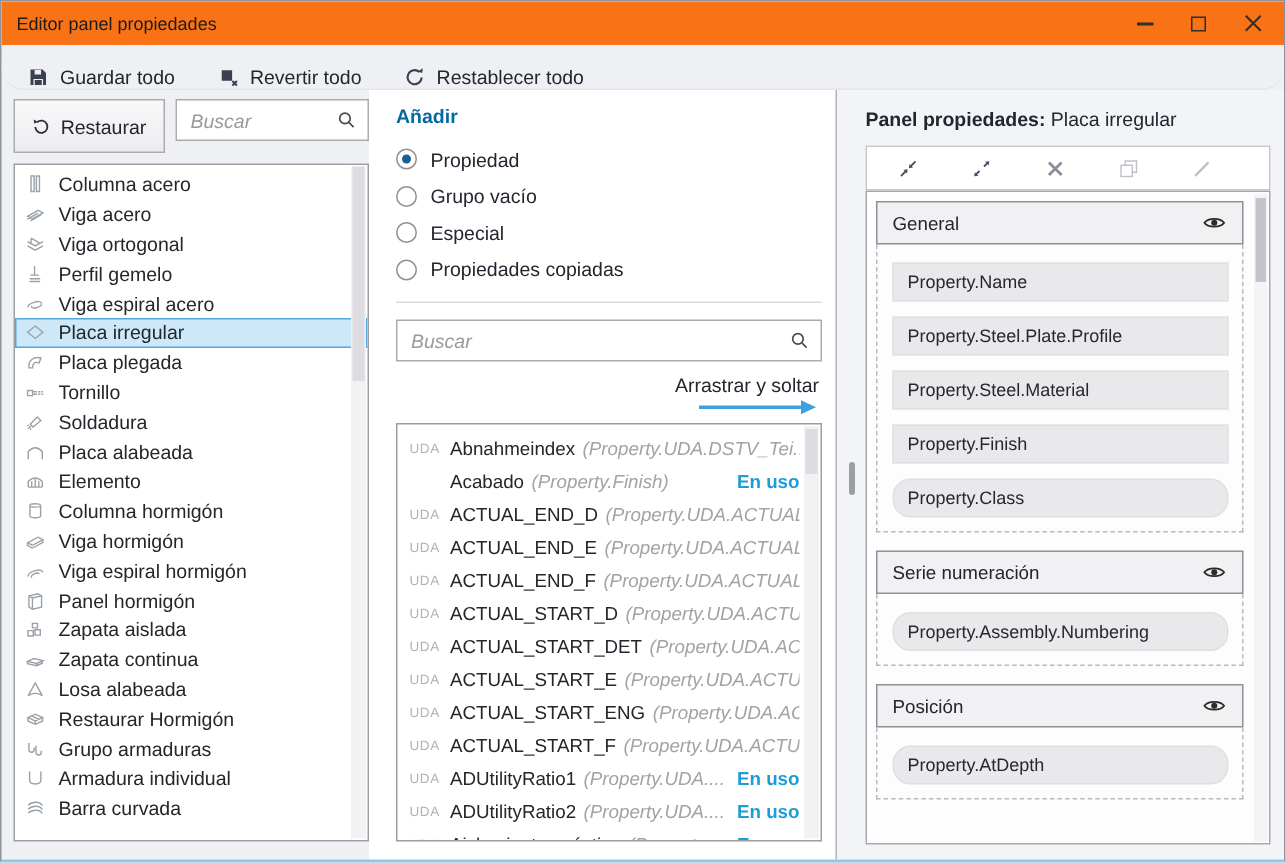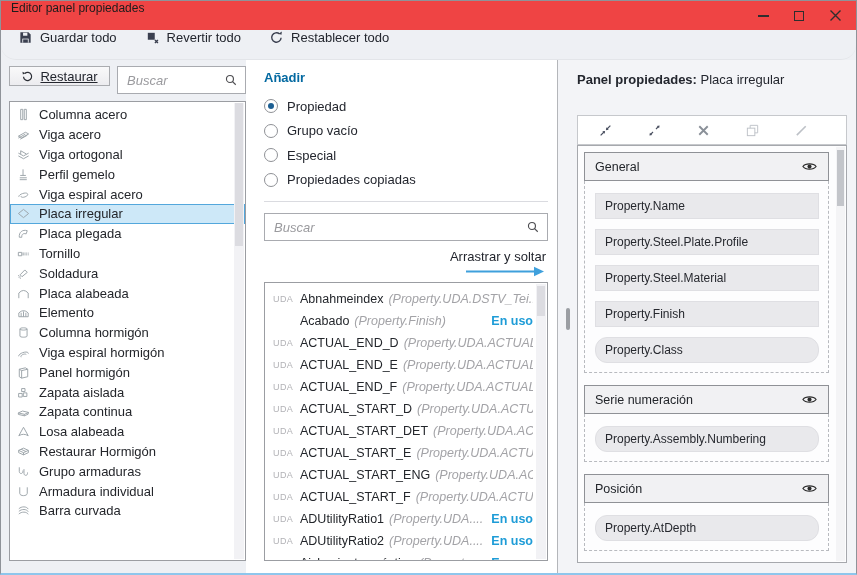--- a/index.html
+++ b/index.html
@@ -3,40 +3,40 @@
 <meta charset="utf-8">
 <style>
   * { margin:0; padding:0; box-sizing:border-box; }
   html,body { background:#d7d7d7; font-family:"Liberation Sans", sans-serif; }
   .window {
     width:857px; height:575px; display:flex; flex-direction:column;
     border:1px solid #8f9399; border-bottom:2px solid #8ec6ec;
     background:#eef0f4; overflow:hidden; position:relative;
   }
   
-  .titlebar { height:29px; flex:none; background:#ef4444; display:flex; padding:0 3px 0 10px; }
+  .titlebar { height:29px; flex:none; background:#f97316; display:flex; align-items:center; padding:0 3px 0 10px; }
   .title { font-size:12px; color:#1c1c1c; }
   .win-controls { margin-left:auto; display:flex; align-items:center; }
   .wc { width:36px; height:29px; display:flex; align-items:center; justify-content:center; }
   .min-bar { width:11px; height:2px; background:#2e2e2e; display:block; }
   .max-box { width:10px; height:10px; border:1.4px solid #2e2e2e; display:block; }
   
-  .toolbar { height:30px; flex:none; background:#eef0f4; border-bottom:1px solid #e3e5e9; display:flex; align-items:flex-start; gap:28px; padding-left:17px;border-radius:15px; }
+  .toolbar { height:30px; flex:none; background:#eef0f4; border-bottom:1px solid #e3e5e9; display:flex; align-items:flex-end; gap:28px; padding-left:17px;border-radius:15px; }
   .tb-btn { display:flex; align-items:center; gap:7px; background:none; border:none; font:13px "Liberation Sans",sans-serif; color:#23262e; cursor:default; }
   .tbi { width:15px; height:15px; color:#3b4050; }
   
   .content { flex:1; display:flex; min-height:0; }
   .left-col { width:245px; flex:none; padding:6px 0 12px 8px; display:flex; flex-direction:column; }
   .mid-col { width:311px; flex:none; background:#ffffff; padding:8px 9px 12px 18px; display:flex; flex-direction:column; }
   .vsep { width:1px; flex:none; background:#b4b6ba; }
   .right-col { flex:1; background:#f3f4f7; padding:8px 9px 10px 19px; display:flex; flex-direction:column; position:relative; min-width:0; }
   
   .left-top { display:flex; gap:7px; margin-bottom:7px; flex:none; }
-  .restore-btn { width:101px; height:20px; flex:none; border:1px solid #aaacb0; background:linear-gradient(#f9f9fa,#ececef);
-    display:flex; align-items:center; justify-content:center; gap:6px; font:13px "Liberation Sans",sans-serif; color:#23262e; cursor:default;text-decoration:underline; }
+  .restore-btn { width:101px; height:36px; flex:none; border:1px solid #aaacb0; background:linear-gradient(#f9f9fa,#ececef);
+    display:flex; align-items:center; justify-content:center; gap:6px; font:13px "Liberation Sans",sans-serif; color:#23262e; cursor:default; }
   .restore-btn svg { width:13px; height:13px; color:#2b2e35; }
   .searchbox { position:relative; flex:1; }
   .searchbox input { width:100%; height:28px; border:1px solid #a9abb0; background:#fff; padding:0 28px 0 9px;
     font:13px "Liberation Sans",sans-serif; color:#333; outline:none; }
   .searchbox input::placeholder { font-style:italic; color:#9a9a9e; }
   .searchbox .sg { position:absolute; right:8px; top:7px; width:14px; height:14px; color:#4c4c50; }
   .listbox { position:relative; background:#fff; border:1px solid #9b9da2; overflow:hidden; }
   .left-list { flex:1;text-align:center; }
   .left-rows { padding-top:3px; }
   .lrow { display:flex; align-items:center; height:19.8px; padding-left:6px; font-size:13px; color:#24262b; white-space:nowrap; }
@@ -53,21 +53,21 @@
   .drag-wrap { display:flex; flex-direction:column; align-items:flex-end; margin:8px 2px 5px 0; font-size:13px; color:#23262e; flex:none; }
   .drag-wrap svg { margin-top:2px; }
   .prop-listbox { flex:1; min-height:0; }
   .prop-rows { padding-top:5px; }
   .prow { display:flex; align-items:center; height:22px; font-size:12.5px; padding:0 14px 0 8px; overflow:hidden; }
   .prow .uda { width:27px; flex:none; font-size:9px; color:#b2b2b6; letter-spacing:.4px; }
   .prow .pname { color:#23262b; white-space:nowrap; flex:none; }
   .prow .phint { color:#a3a3a7; font-style:italic; margin-left:5px; white-space:nowrap; overflow:hidden; flex:1 1 auto; min-width:0; }
   .prow .inuse { flex:none; color:#1e9cd7; font-weight:700; margin-left:8px; }
   
-  .preview-title { font-size:13px; color:#23262e; margin:4px 0 28px; flex:none; white-space:nowrap; }
+  .preview-title { font-size:13px; color:#23262e; margin:4px 0 10px; flex:none; white-space:nowrap; }
   .preview-title b { font-weight:700; }
   .preview-toolbar { height:30px; flex:none; background:#fff; border:1px solid #c6c8cc; display:flex; align-items:center; padding:0 3px; }
   .pt-btn { width:49px; height:26px; background:none; border:none; display:flex; align-items:center; justify-content:center; cursor:default; }
   .pt-btn svg { width:15px; height:15px; }
   .pt-dark { color:#4a5060; }
   .pt-mid { color:#8a9098; }
   .pt-dis { color:#bdc1c7; }
   .preview-box { flex:1; min-height:0; position:relative; border:1px solid #a6a8ad; background:#fdfdfe; overflow:hidden; padding:6px 17px 0 6px; }
   .group { margin-bottom:12px; }
   .group-header { height:29px; border:1px solid #8f9196; background:#f1f1f3; display:flex; align-items:center; padding:0 10px; font-size:12.5px; color:#23262b; }
@@ -215,20 +215,26 @@
               <span>Elemento</span>
             </div>
             <div class="lrow">
               <svg viewBox="0 0 16 16">
                 <path d="M4.2 4.2c0-1.6 7.6-1.6 7.6 0v7.6c0 1.6-7.6 1.6-7.6 0z M4.2 4.2c0 1.6 7.6 1.6 7.6 0" fill="none" stroke="currentColor"></path>
               </svg>
               <span>Columna hormigón</span>
             </div>
             <div class="lrow">
               <svg viewBox="0 0 16 16">
+                <path d="M2.5 9.5l7.5-4 3.5 1.7v2L6 13.2l-3.5-1.7z M2.5 9.5L6 11.2l7.5-4" fill="none" stroke="currentColor"></path>
+              </svg>
+              <span>Viga hormigón</span>
+            </div>
+            <div class="lrow">
+              <svg viewBox="0 0 16 16">
                 <path d="M2.8 12c0-3.5 10.4-6.5 10.4-2.8 M5.5 13c-1.5-2 4-4.5 5.5-2.8" fill="none" stroke="currentColor"></path>
               </svg>
               <span>Viga espiral hormigón</span>
             </div>
             <div class="lrow">
               <svg viewBox="0 0 16 16">
                 <path d="M3.5 4.5l6.5-1.5 2.5 1.5v8L6 14l-2.5-1.5z M3.5 4.5L6 6l6.5-1.5 M6 6v8" fill="none" stroke="currentColor"></path>
               </svg>
               <span>Panel hormigón</span>
             </div>

